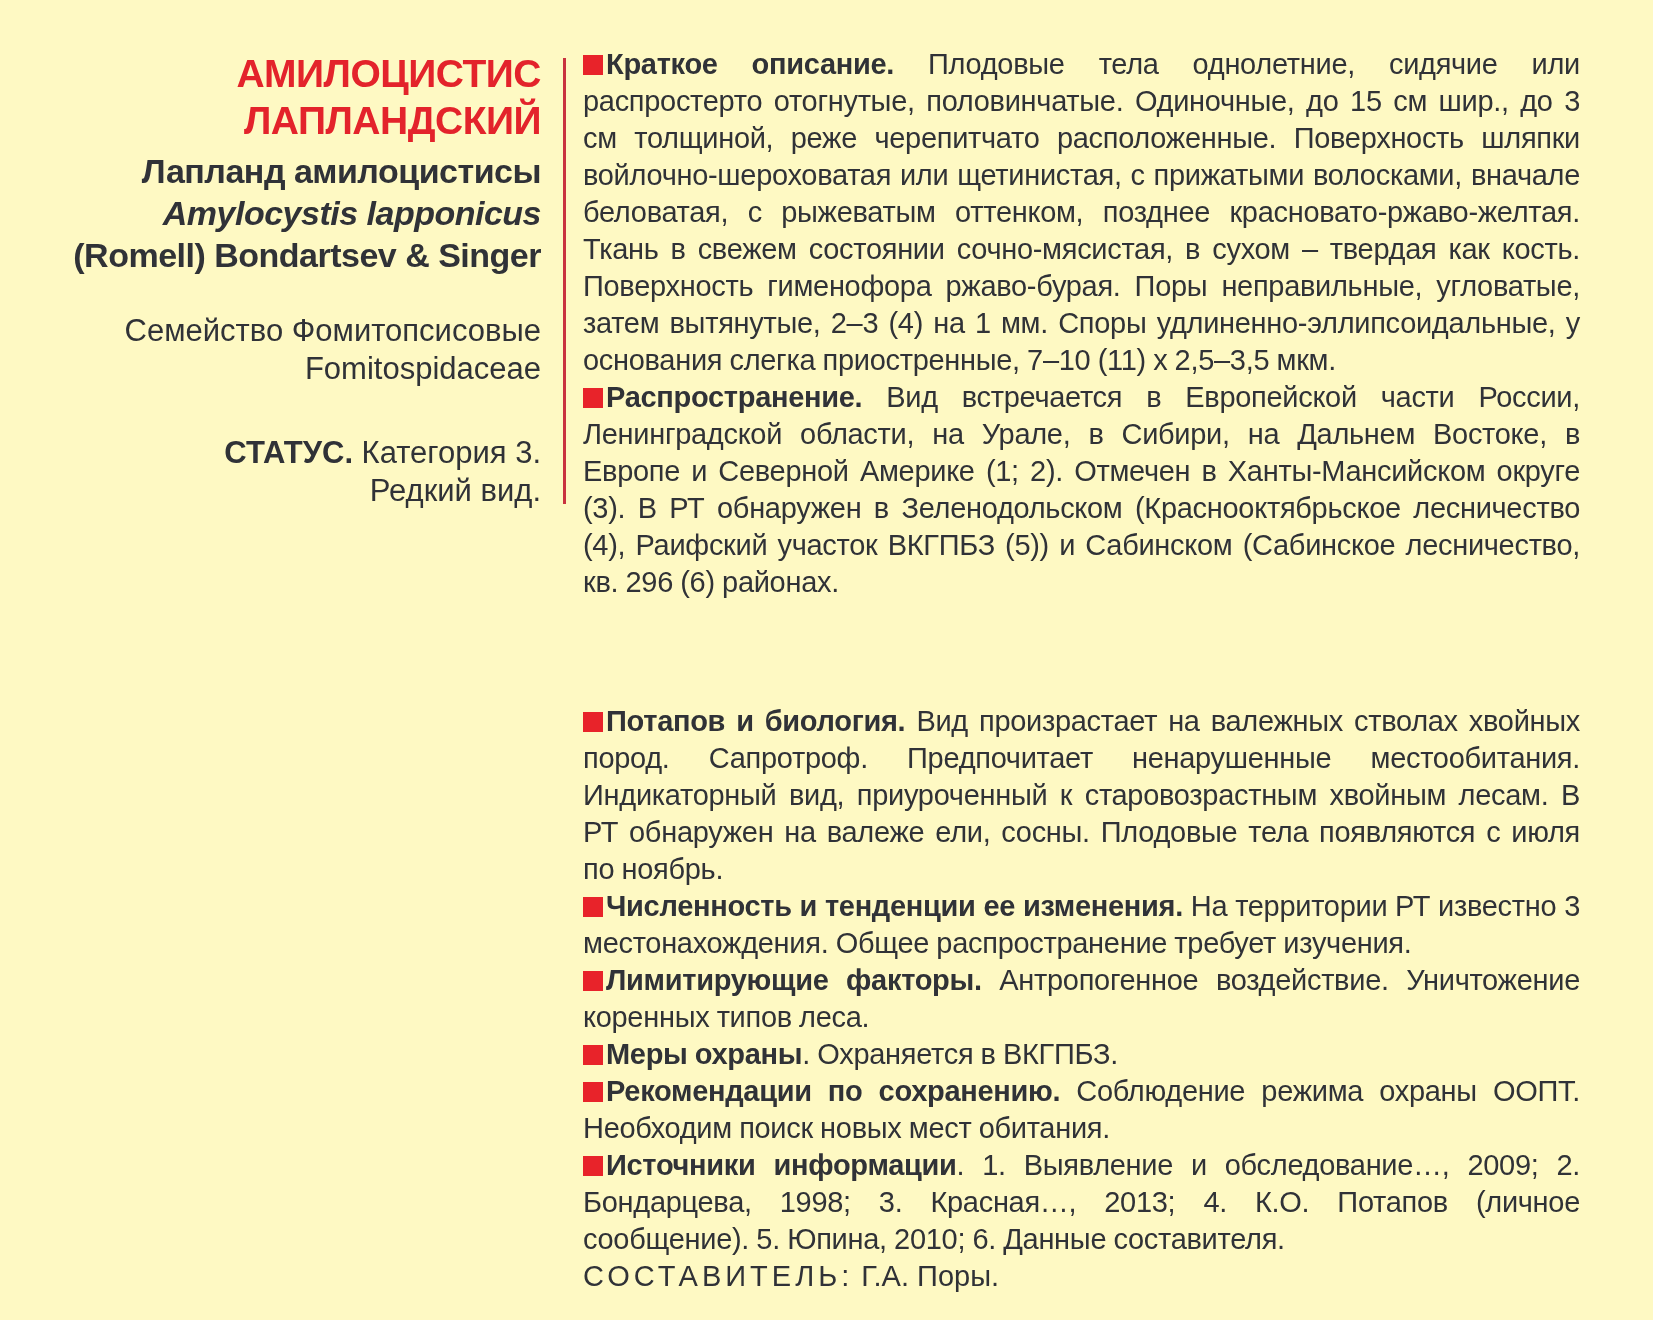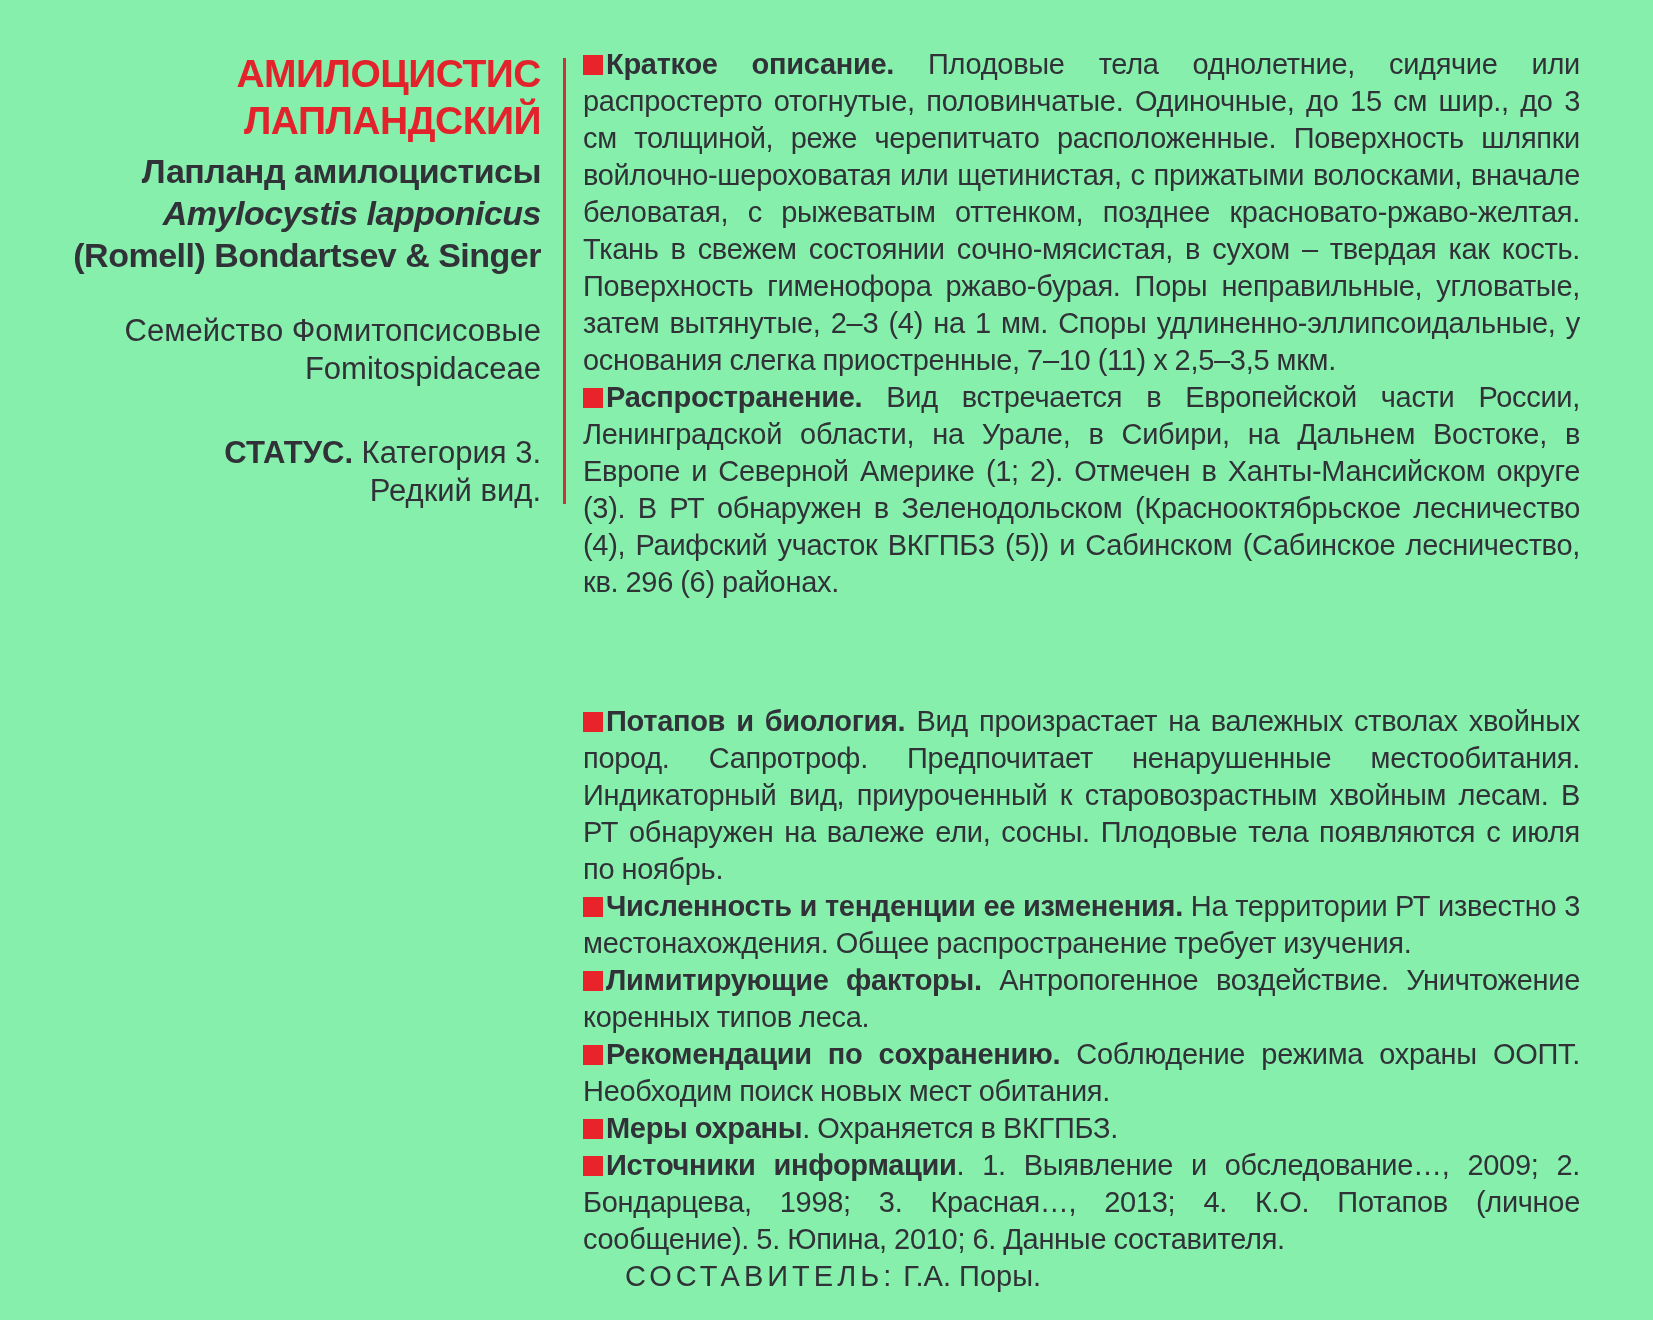--- a/index.html
+++ b/index.html
@@ -1,20 +1,20 @@
 <!DOCTYPE html>
 <html lang="ru"><head>
 <meta charset="utf-8">
 <style>
   html, body { margin: 0; padding: 0; background: #ffffff; }
   .page {
     position: relative;
     width: 1653px;
     height: 1320px;
-    background: #86efac;
+    background: #fef9c3;
     overflow: hidden;
     color: #303237;
     font-family: "Liberation Sans", sans-serif;
   }
 
   
   .left-col {
     position: absolute;
     top: 50px;
     left: 0;
@@ -105,21 +105,21 @@
     left: 0;
     width: 997px;
   }
   .compiler {
     margin: 0;
     font-size: 29px;
     line-height: 37px;
     text-align: left;
     letter-spacing: 0;
   }
-  .compiler .label { letter-spacing: 4px; margin-left: 42px; }
+  .compiler .label { letter-spacing: 4px; }
 </style>
 </head>
 <body>
 
 <div class="page">
 
   <aside class="left-col">
     <h1 class="sp-title">
       <span>АМИЛОЦИСТИС</span>
       <span>ЛАПЛАНДСКИЙ</span>
@@ -143,21 +143,21 @@
 
     <div class="block1">
       <p class="section"><span class="sq"></span><b>Краткое описание.</b><span> Плодовые тела однолетние, сидячие или распростерто отогнутые, половинчатые. Одиночные, до 15 см шир., до 3 см толщиной, реже черепитчато расположенные. Поверхность шляпки войлочно-шероховатая или щетинистая, с прижатыми волосками, вначале беловатая, с рыжеватым оттенком, позднее красновато-ржаво-желтая. Ткань в свежем состоянии сочно-мясистая, в сухом – твердая как кость. Поверхность гименофора ржаво-бурая. Поры неправильные, угловатые, затем вытянутые, 2–3 (4) на 1 мм. Споры удлиненно-эллипсоидальные, у основания слегка приостренные, 7–10 (11) x 2,5–3,5 мкм.</span></p>
       <p class="section"><span class="sq"></span><b>Распространение.</b><span> Вид встречается в Европейской части России, Ленинградской области, на Урале, в Сибири, на Дальнем Востоке, в Европе и Северной Америке (1; 2). Отмечен в Ханты-Мансийском округе (3). В РТ обнаружен в Зеленодольском (Краснооктябрьское лесничество (4), Раифский участок ВКГПБЗ (5)) и Сабинском (Сабинское лесничество, кв. 296 (6) районах.</span></p>
     </div>
 
     <div class="block2">
       <p class="section"><span class="sq"></span><b>Потапов и биология.</b><span> Вид произрастает на валежных стволах хвойных пород. Сапротроф. Предпочитает ненарушенные местообитания. Индикаторный вид, приуроченный к старовозрастным хвойным лесам. В РТ обнаружен на валеже ели, сосны. Плодовые тела появляются с июля по ноябрь.</span></p>
       <p class="section"><span class="sq"></span><b>Численность и тенденции ее изменения.</b><span> На территории РТ известно 3 местонахождения. Общее распространение требует изучения.</span></p>
       <p class="section"><span class="sq"></span><b>Лимитирующие факторы.</b><span> Антропогенное воздействие. Уничтожение коренных типов леса.</span></p>
+      <p class="section"><span class="sq"></span><b>Меры охраны</b><span>. Охраняется в ВКГПБЗ.</span></p>
       <p class="section"><span class="sq"></span><b>Рекомендации по сохранению.</b><span> Соблюдение режима охраны ООПТ. Необходим поиск новых мест обитания.</span></p>
-      <p class="section"><span class="sq"></span><b>Меры охраны</b><span>. Охраняется в ВКГПБЗ.</span></p>
       <p class="section"><span class="sq"></span><b>Источники информации</b><span>. 1. Выявление и обследование…, 2009; 2. Бондарцева, 1998; 3. Красная…, 2013; 4. К.О. Потапов (личное сообщение). 5. Юпина, 2010; 6. Данные составителя.</span></p>
       <p class="compiler"><span class="label">СОСТАВИТЕЛЬ:</span><span> Г.А. Поры.</span></p>
     </div>
 
   </main>
 
 </div>
 
 </body></html>

